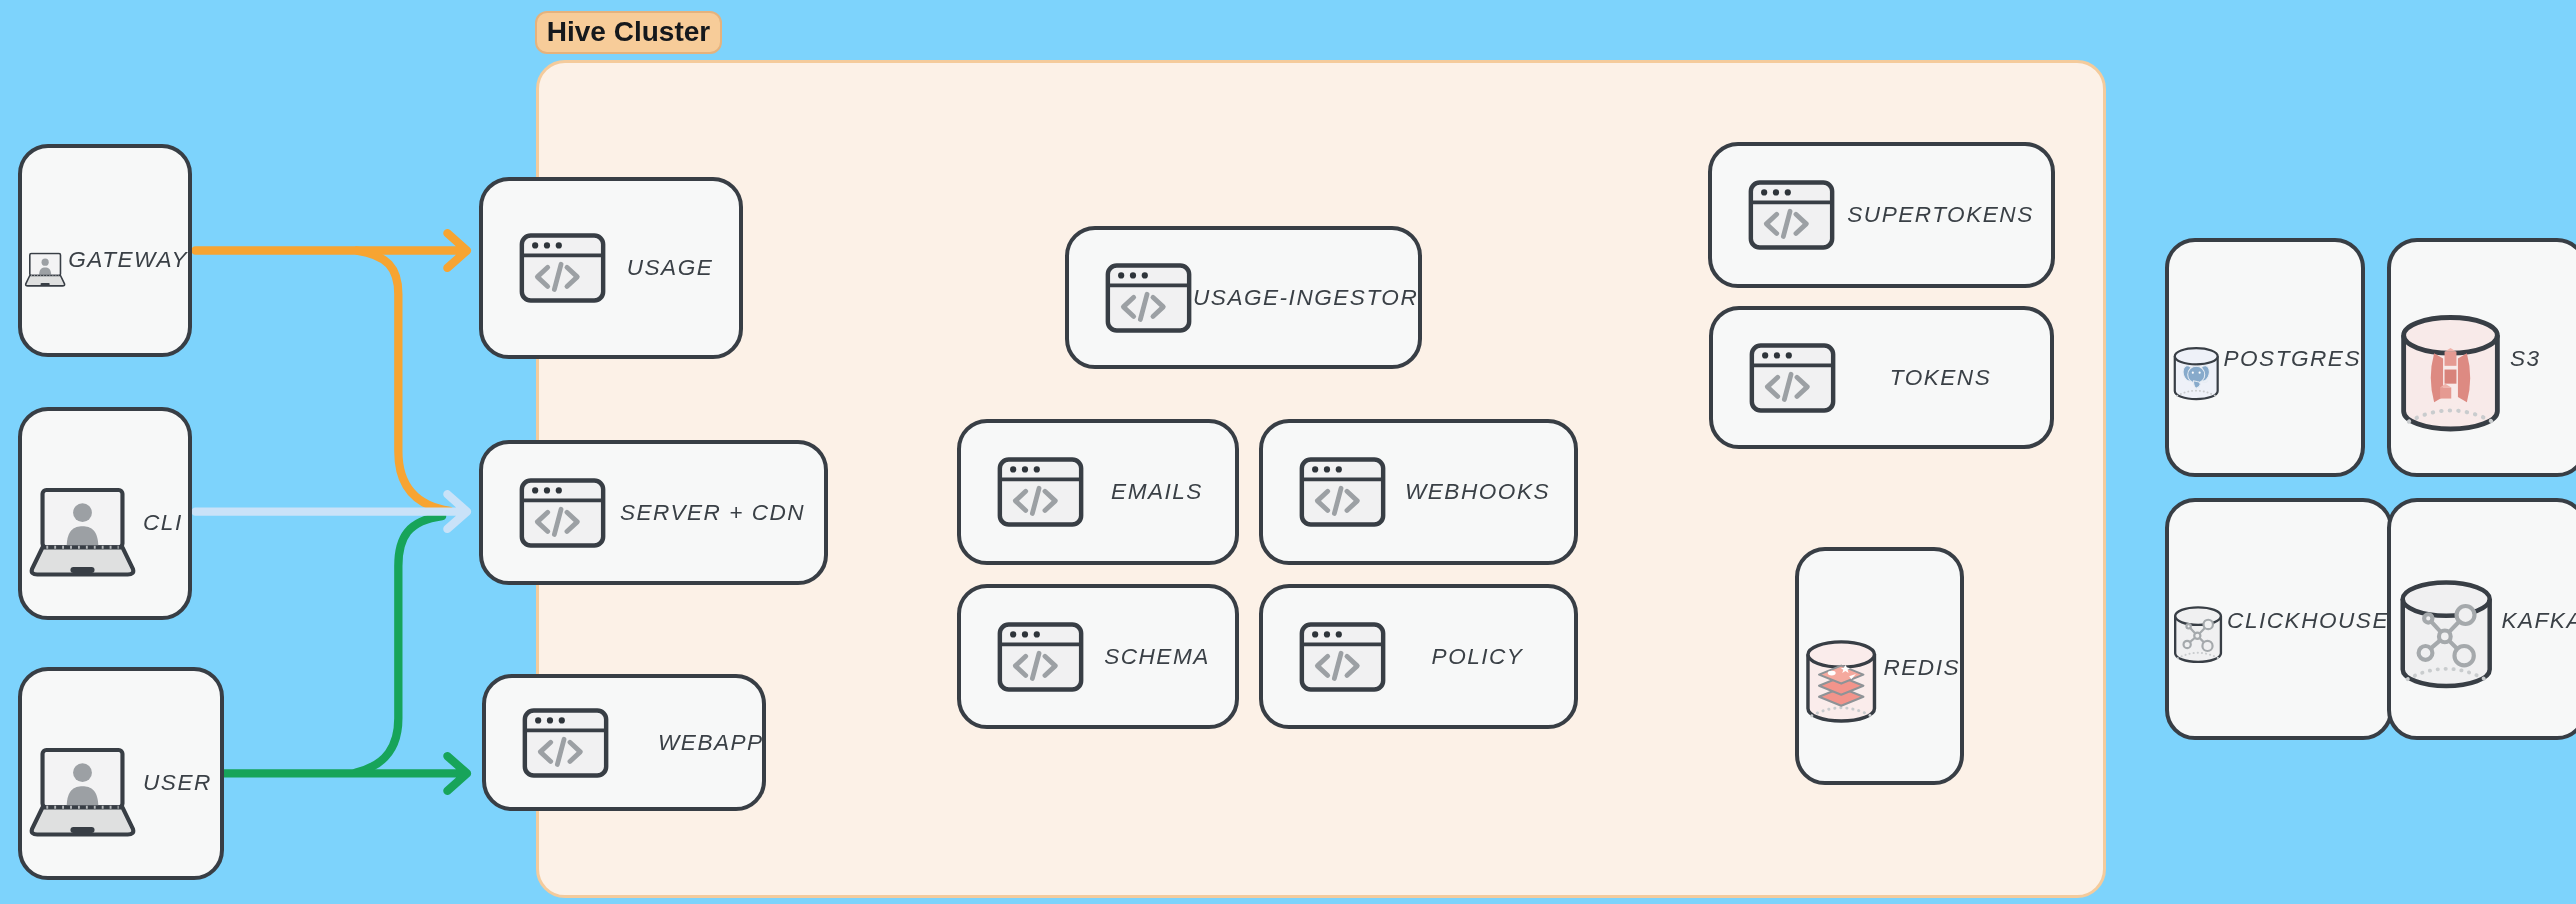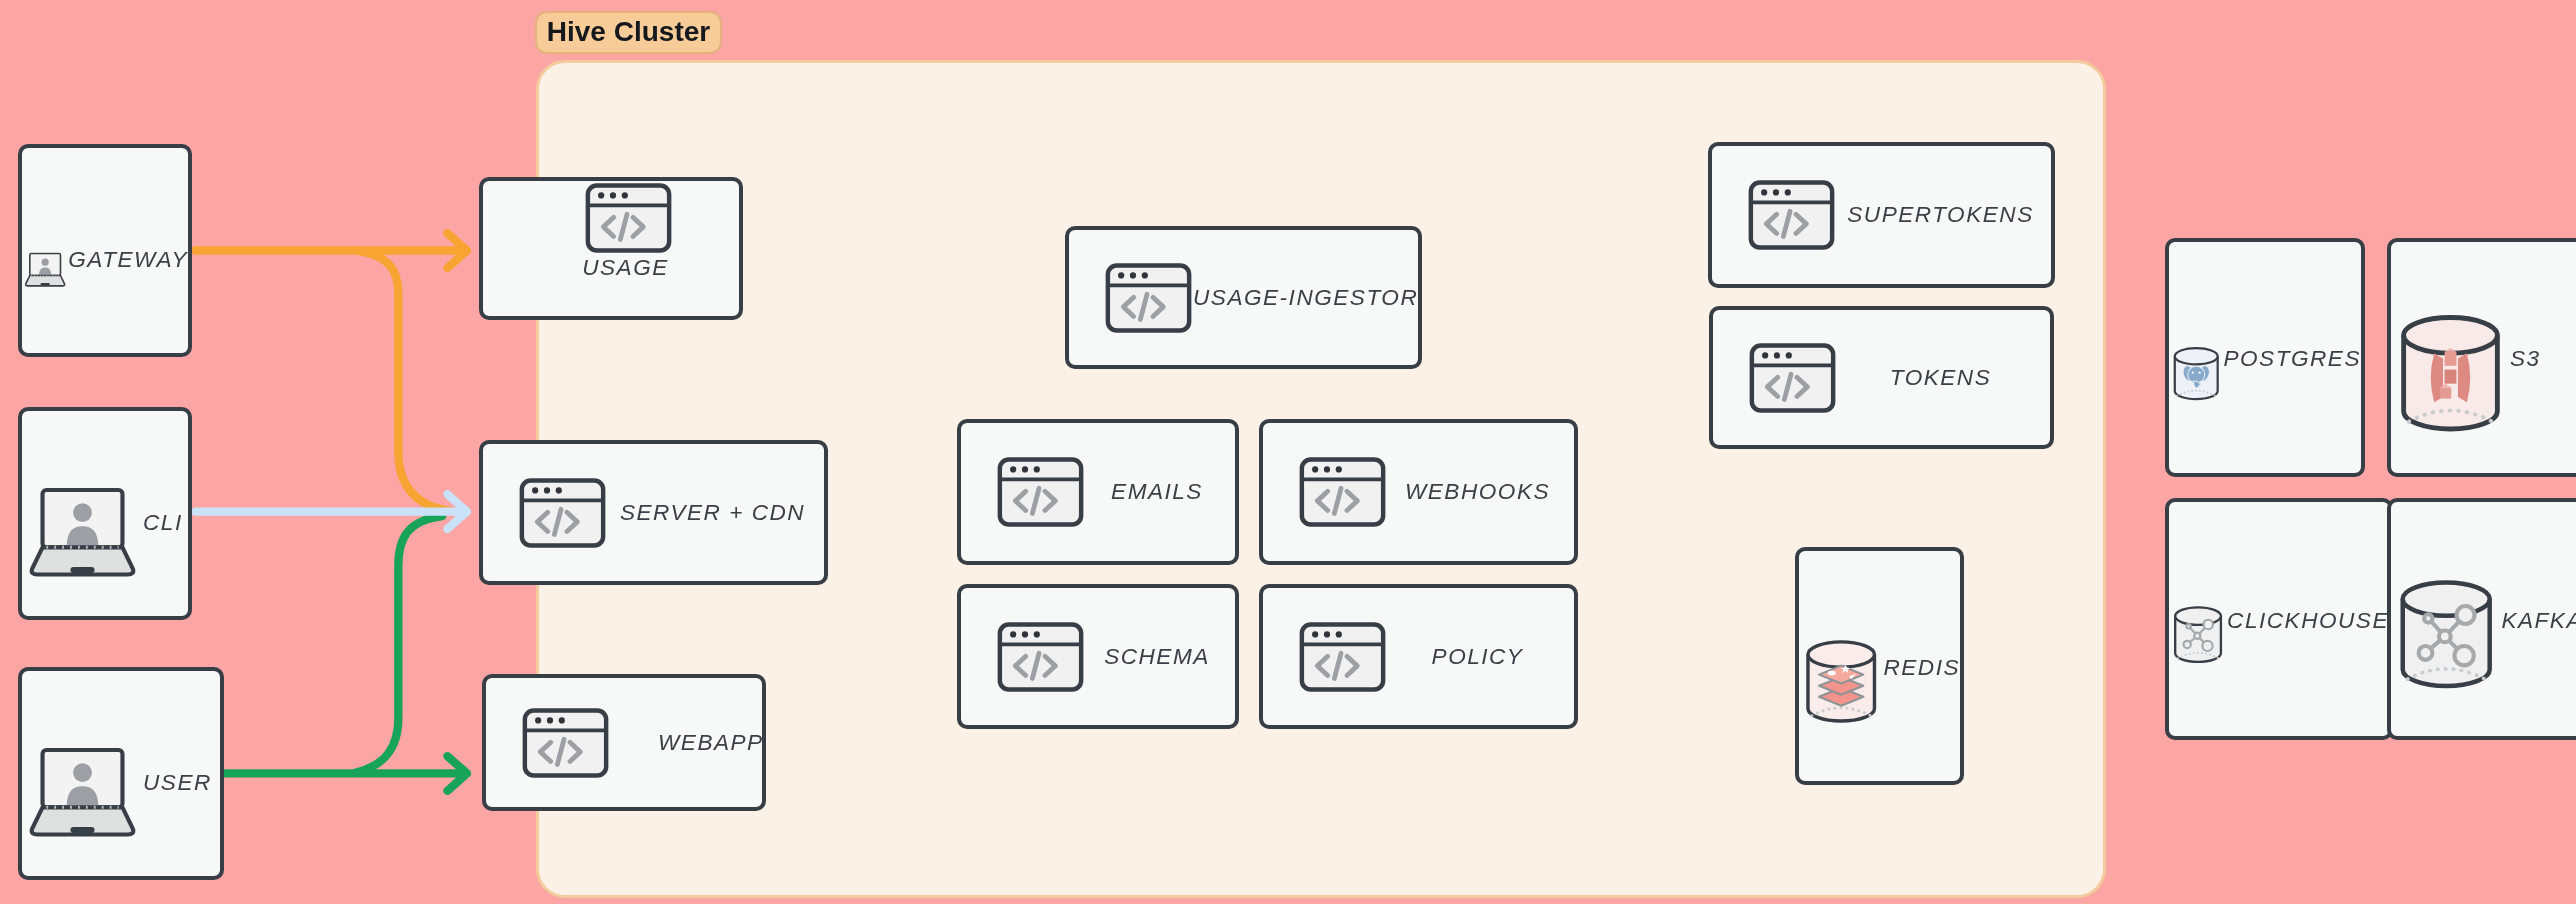--- a/index.html
+++ b/index.html
@@ -1,28 +1,28 @@
 <!DOCTYPE html>
 <html style="font-size:12px"><head>
 <meta charset="utf-8">
 <style>
   html,body{margin:0;padding:0;background:#000;}
-  .canvas{position:relative;width:2576px;height:904px;background:#fca5a5;overflow:hidden;
+  .canvas{position:relative;width:2576px;height:904px;background:#7dd3fc;overflow:hidden;
           font-family:"Liberation Sans",sans-serif;}
   
   .cluster{position:absolute;left:536px;top:60px;width:1570px;height:838px;z-index:1;
            background:#FCF1E7;border:3px solid #F4CB9C;border-radius:29px;box-sizing:border-box;}
   .cluster-badge{position:absolute;left:535px;top:10.6px;width:187px;height:43px;z-index:4;
            background:#F7CC99;border:2.3px solid #E5B27D;border-radius:12px;box-sizing:border-box;
            display:flex;align-items:center;justify-content:center;
            font-size:28px;font-weight:700;color:#15181C;}
   
   .arrows{position:absolute;left:0;top:0;z-index:2;}
   
-  .node{position:absolute;z-index:3;background:#F7F8F8;border:4.5px solid #383E45;border-radius:10px;
+  .node{position:absolute;z-index:3;background:#F7F8F8;border:4.5px solid #383E45;border-radius:30px;
         box-sizing:border-box;display:flex;}
   .node .label{font-style:italic;font-size:22.6px;letter-spacing:1.5px;color:#3A4046;white-space:nowrap;}
   
   .svc{flex-direction:row;align-items:center;padding-left:35px;}
   .svc .icon{width:89px;height:74px;flex:0 0 auto;}
   .svc .label{flex:1;text-align:center;padding-right:6px;}
   
   .col{flex-direction:row;align-items:center;}
   .client .icon{width:121px;height:92px;margin-top:38px;}
   .client .label{margin-top:19.6px;}
@@ -140,21 +140,21 @@
       </svg>
     <div class="label">CLI</div>
   </div>
   <div class="node col client" style="left:18px;top:667px;width:206px;height:213px;">
     <svg class="icon" viewBox="0 0 160 122" width="121" height="92">
         <use href="#sym-laptop"></use>
       </svg>
     <div class="label">USER</div>
   </div>
 
-  <div class="node svc" style="left:479px;top:177px;width:264px;height:143px;flex-direction:column;">
+  <div class="node svc" style="left:479px;top:177px;width:264px;height:182px;">
     <svg class="icon" viewBox="0 0 118 98" width="89" height="74">
         <use href="#sym-codewin"></use>
       </svg>
     <div class="label">USAGE</div>
   </div>
   <div class="node svc" style="left:479px;top:440px;width:349px;height:145px;">
     <svg class="icon" viewBox="0 0 118 98" width="89" height="74">
         <use href="#sym-codewin"></use>
       </svg>
     <div class="label">SERVER + CDN</div>

